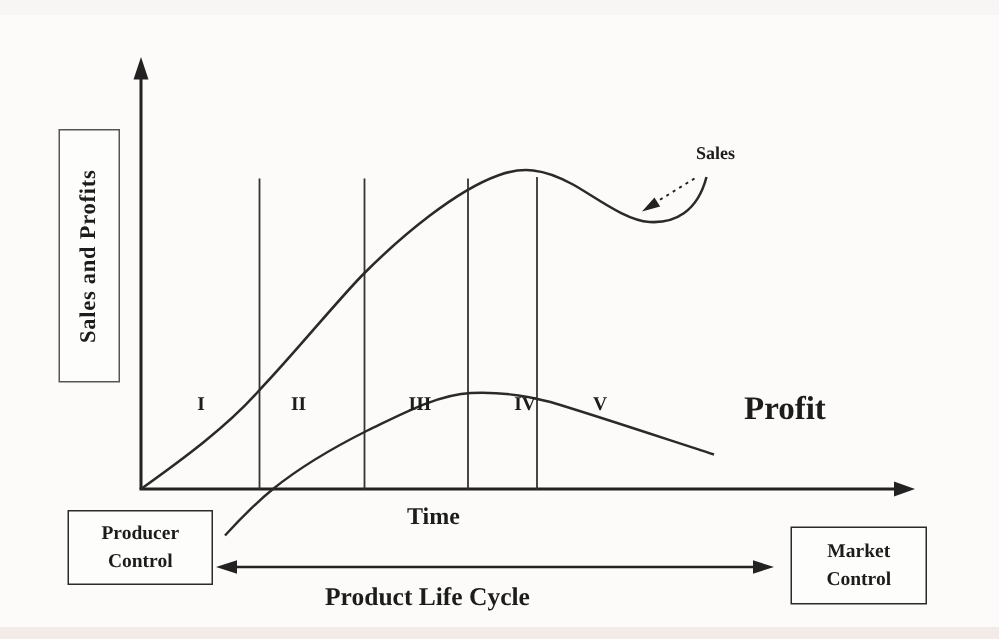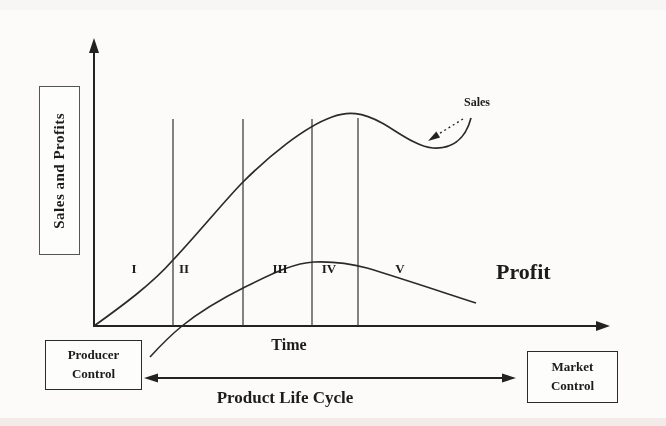--- a/index.html
+++ b/index.html
@@ -77,23 +77,23 @@
     <line x1="157" y1="378" x2="503" y2="378" stroke="#222" stroke-width="1.8"></line>
     <polygon points="144,378 158,373.5 158,382.5" fill="#222"></polygon>
     <polygon points="516,378 502,373.5 502,382.5" fill="#222"></polygon>
   </svg>
 
   <div class="yaxis-box">
     <span>Sales and Profits</span>
   </div>
 
   <span class="stage" style="left:134px">I</span>
-  <span class="stage" style="left:184px">II</span>
+  <span class="stage" style="left:199px">II</span>
   <span class="stage" style="left:280px">III</span>
-  <span class="stage" style="left:329px">IV</span>
+  <span class="stage" style="left:350px">IV</span>
   <span class="stage" style="left:400px">V</span>
 
   <span class="lbl sales-lbl">Sales</span>
   <span class="lbl profit-lbl">Profit</span>
 
   <span class="lbl time-lbl">Time</span>
   <span class="lbl plc-lbl">Product Life Cycle</span>
 
   <div class="ctrl-box market-box">Market Control</div>
   <div class="ctrl-box producer-box">Producer Control</div>

